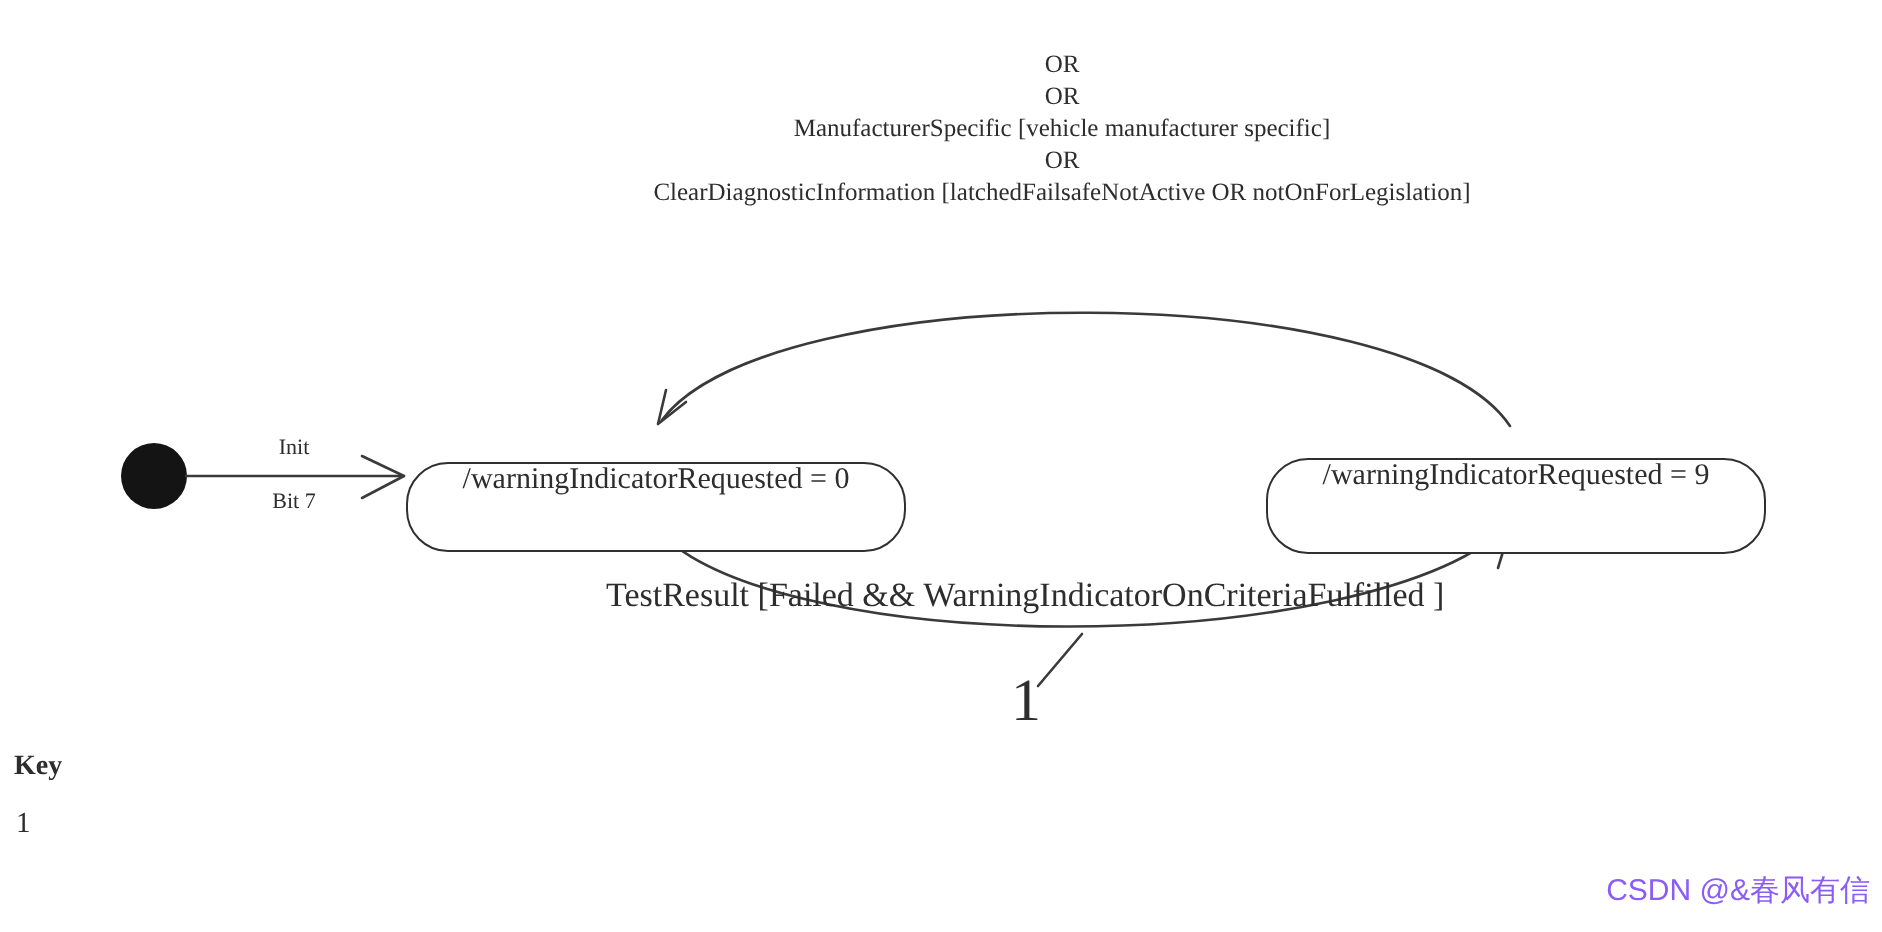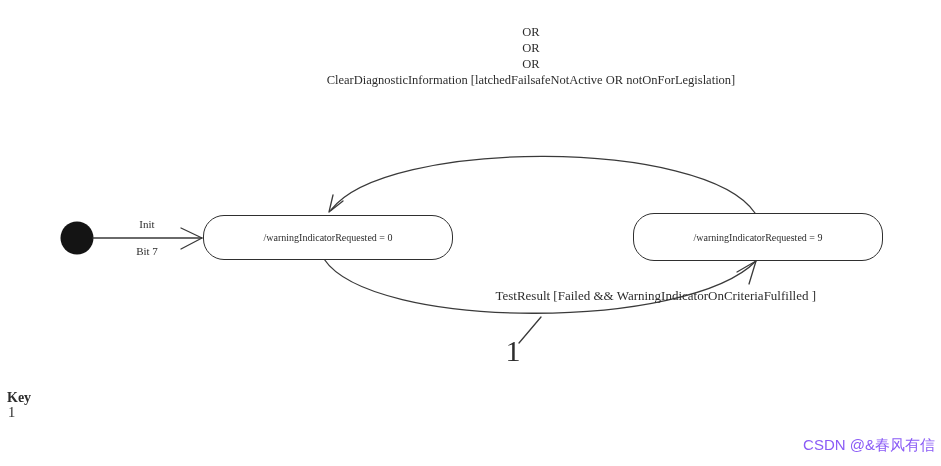--- a/index.html
+++ b/index.html
@@ -31,49 +31,50 @@
     font-size: 12.5px;
     line-height: 16px;
     white-space: nowrap;
   }
   .state-box {
     position: absolute;
     border: 1.4px solid #2f2f2f;
     border-radius: 21px;
     background: #ffffff;
     display: flex;
-    align-items: center;
+    align-items: flex-start;
     justify-content: center;
-    font-size: 10px;
+    font-size: 15px;
     white-space: nowrap;
+    margin-top: 16px;
   }
   .state-0 { left: 203px; top: 215px; width: 248px; height: 43px; }
   .state-1 { left: 633px; top: 213px; width: 248px; height: 46px; }
   .init-label {
     left: 110px; width: 74px;
     text-align: center;
     font-size: 11px;
     white-space: nowrap;
   }
   .init-label.top { top: 218px; }
   .init-label.bottom { top: 245px; }
   .transition-label {
-    left: 316px; top: 288px; width: 500px;
-    text-align: right;
-    font-size: 13px;
+    left: 303px; top: 288px; width: 500px;
+    text-align: left;
+    font-size: 17px;
     white-space: nowrap;
   }
   .footnote-ref {
     left: 493px; top: 335px; width: 40px;
     text-align: center;
     font-size: 30px;
     line-height: 32px;
   }
   .key-title {
-    left: 7px; top: 390px;
+    left: 7px; top: 376px;
     font-size: 14px;
     font-weight: bold;
   }
   .key-marker {
     left: 8px; top: 404px;
     font-size: 14.5px;
   }
   .key-text {
     left: 60px; top: 404px; width: 882px;
     font-size: 14.8px;
@@ -104,20 +105,21 @@
     <circle cx="77" cy="238" r="16.5" fill="#141414"></circle>
     <line class="stroke" x1="93" y1="238" x2="202" y2="238"></line>
     <polyline class="stroke" points="181,228 202,238 181,249"></polyline>
 
     <line class="stroke" x1="519" y1="343" x2="541" y2="317"></line>
   </svg>
 
   <div class="abs conditions-block">
     <div>OR</div>
     <div>OR</div>
+    <div>ManufacturerSpecific [vehicle manufacturer specific]</div>
     <div>OR</div>
     <div>ClearDiagnosticInformation [latchedFailsafeNotActive OR notOnForLegislation]</div>
   </div>
 
   <div class="abs init-label top">Init</div>
   <div class="abs init-label bottom">Bit 7</div>
 
   <div class="state-box state-0">
     <span>/warningIndicatorRequested = 0</span>
   </div>

